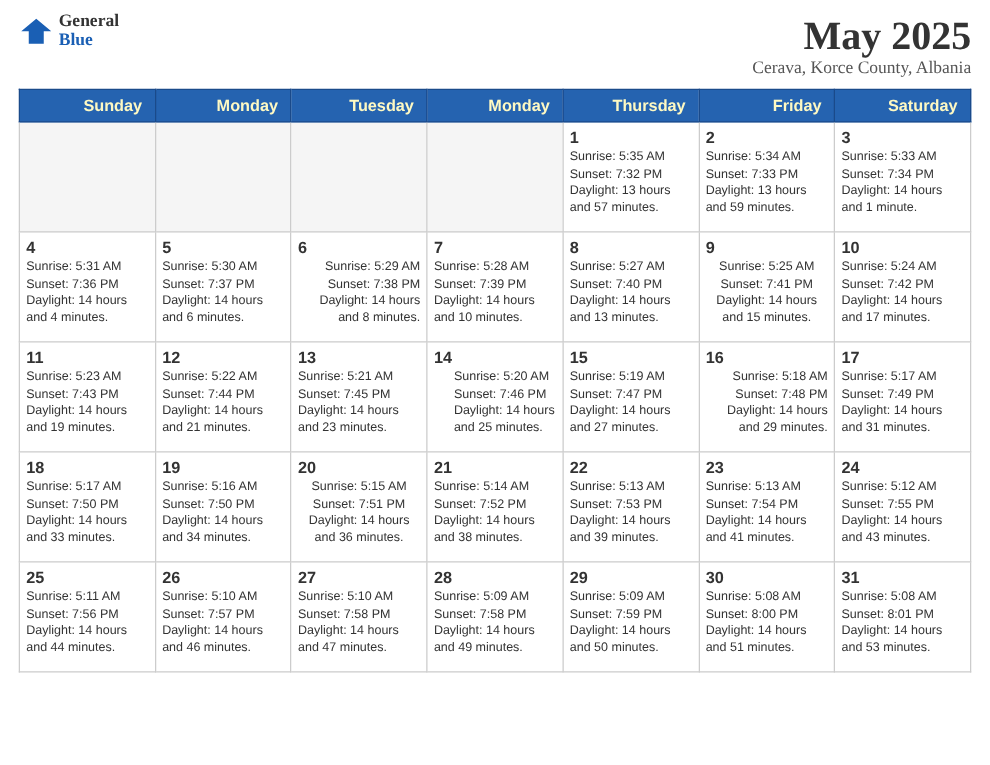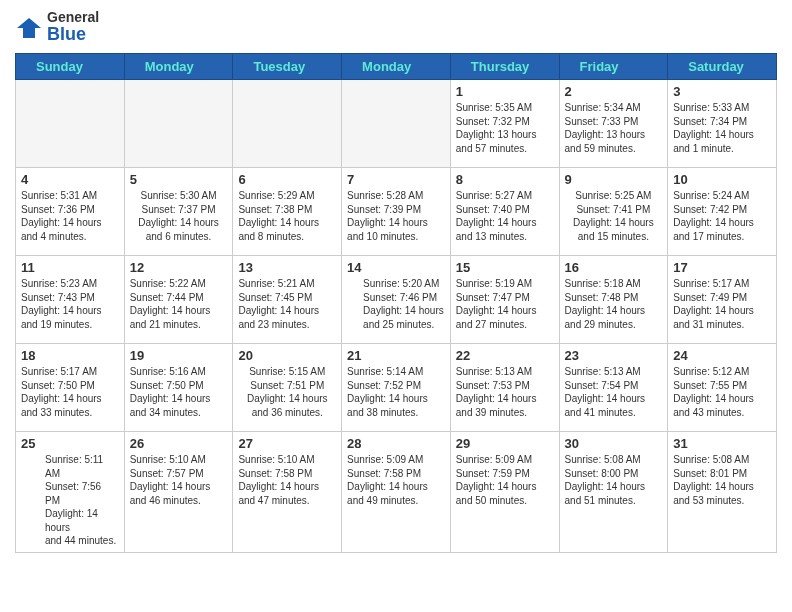--- a/index.html
+++ b/index.html
@@ -8,38 +8,39 @@
       background: #fff;
       width: 792px;
       min-height: 612px;
       padding: 10px 15px;
     }
     .header {
       display: flex;
       justify-content: space-between;
       align-items: flex-start;
       margin-bottom: 8px;
+      font-family: Liberation Serif, serif;
     }
     .logo {
       display: flex;
       align-items: center;
       gap: 4px;
     }
     .logo-text {
       display: flex;
       flex-direction: column;
       line-height: 1.1;
     }
     .logo-general {
       font-size: 14px;
       font-weight: bold;
       color: #333;
     }
     .logo-blue {
-      font-size: 18px;
+      font-size: 14px;
       font-weight: bold;
       color: #1a5fb4;
     }
     .logo-icon {
       width: 28px;
       height: 28px;
     }
     .title-block {
       text-align: right;
     }
@@ -52,23 +53,23 @@
       font-size: 14px;
       color: #555;
     }
     table {
       width: 100%;
       border-collapse: collapse;
       table-layout: fixed;
     }
     .day-header {
       background-color: #2563b0;
-      color: #5eead4;
-      text-align: left;
-      padding: 5px 20px;
+      color: #fef9c3;
+      text-align: right;
+      padding: 5px 10px;
       font-size: 13px;
       font-weight: bold;
       border: 1px solid #1a4a8a;
     }
     td {
       border: 1px solid #ccc;
       vertical-align: top;
       padding: 4px 5px;
       height: 88px;
       background: #fff;
@@ -98,20 +99,24 @@
   <div class="logo">
     <svg class="logo-icon" viewBox="0 0 28 28" xmlns="http://www.w3.org/2000/svg">
       <rect width="28" height="28" fill="white"></rect>
       <polygon points="14,4 26,14 20,14 20,24 8,24 8,14 2,14" fill="#1a5fb4"></polygon>
     </svg>
     <div class="logo-text">
       <span class="logo-general">General</span>
       <span class="logo-blue">Blue</span>
     </div>
   </div>
+  <div class="title-block">
+    <div class="month-title">May 2025</div>
+    <div class="subtitle">Cerava, Korce County, Albania</div>
+  </div>
 </div>
 
 <table>
   <thead>
     <tr>
     <th class="day-header">Sunday</th>
         <th class="day-header">Monday</th>
         <th class="day-header">Tuesday</th>
         <th class="day-header">Monday</th>
         <th class="day-header">Thursday</th>
@@ -150,28 +155,28 @@
       <tr>
         <td>
           <div class="day-num">4</div>
           <div class="day-info" style="white-space: pre-line;">Sunrise: 5:31 AM
 Sunset: 7:36 PM
 Daylight: 14 hours
 and 4 minutes.</div>
         </td>
         <td>
           <div class="day-num">5</div>
-          <div class="day-info" style="white-space: pre-line; text-align: center;">Sunrise: 5:30 AM
+          <div class="day-info" style="white-space: pre-line;">Sunrise: 5:30 AM
 Sunset: 7:37 PM
 Daylight: 14 hours
 and 6 minutes.</div>
         </td>
         <td>
           <div class="day-num">6</div>
-          <div class="day-info" style="white-space: pre-line;">Sunrise: 5:29 AM
+          <div class="day-info" style="white-space: pre-line; text-align: right;">Sunrise: 5:29 AM
 Sunset: 7:38 PM
 Daylight: 14 hours
 and 8 minutes.</div>
         </td>
         <td>
           <div class="day-num">7</div>
           <div class="day-info" style="white-space: pre-line;">Sunrise: 5:28 AM
 Sunset: 7:39 PM
 Daylight: 14 hours
 and 10 minutes.</div>
@@ -229,21 +234,21 @@
         </td>
         <td>
           <div class="day-num">15</div>
           <div class="day-info" style="white-space: pre-line;">Sunrise: 5:19 AM
 Sunset: 7:47 PM
 Daylight: 14 hours
 and 27 minutes.</div>
         </td>
         <td>
           <div class="day-num">16</div>
-          <div class="day-info" style="white-space: pre-line;">Sunrise: 5:18 AM
+          <div class="day-info" style="white-space: pre-line; text-align: right;">Sunrise: 5:18 AM
 Sunset: 7:48 PM
 Daylight: 14 hours
 and 29 minutes.</div>
         </td>
         <td>
           <div class="day-num">17</div>
           <div class="day-info" style="white-space: pre-line;">Sunrise: 5:17 AM
 Sunset: 7:49 PM
 Daylight: 14 hours
 and 31 minutes.</div>
@@ -296,21 +301,21 @@
           <div class="day-num">24</div>
           <div class="day-info" style="white-space: pre-line;">Sunrise: 5:12 AM
 Sunset: 7:55 PM
 Daylight: 14 hours
 and 43 minutes.</div>
         </td>
       </tr>
       <tr>
         <td>
           <div class="day-num">25</div>
-          <div class="day-info" style="white-space: pre-line; margin-left: 24px;">Sunrise: 5:11 AM
+          <div class="day-info" style="white-space: pre-line;">Sunrise: 5:11 AM
 Sunset: 7:56 PM
 Daylight: 14 hours
 and 44 minutes.</div>
         </td>
         <td>
           <div class="day-num">26</div>
           <div class="day-info" style="white-space: pre-line;">Sunrise: 5:10 AM
 Sunset: 7:57 PM
 Daylight: 14 hours
 and 46 minutes.</div>

